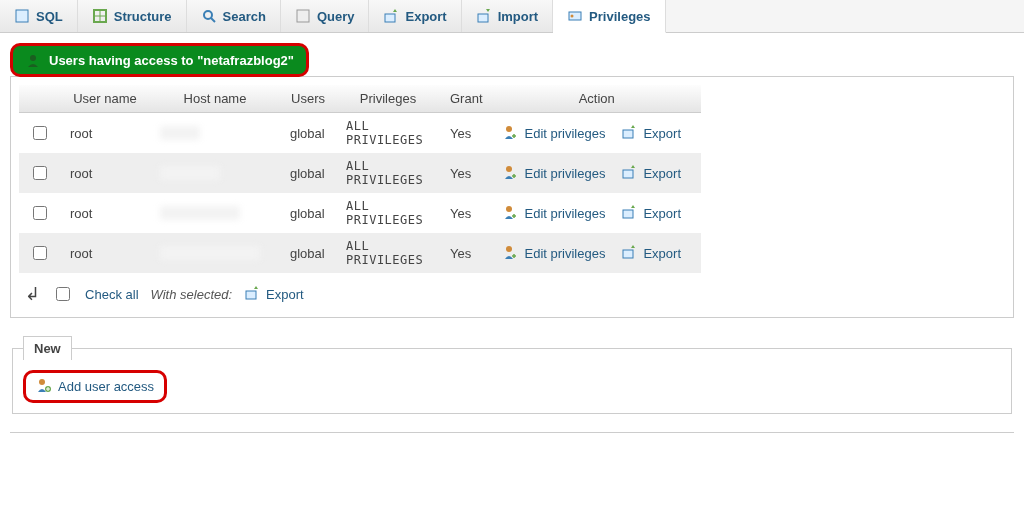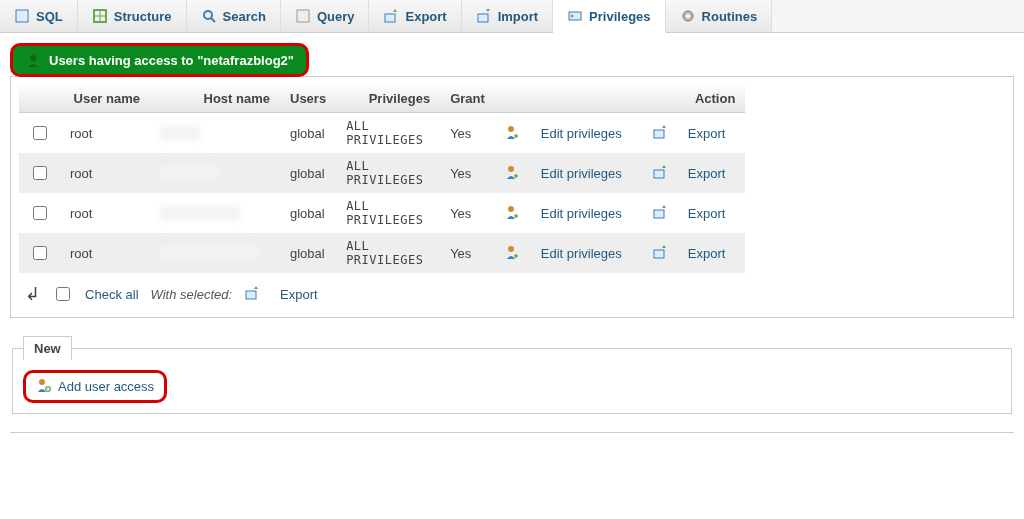--- a/index.html
+++ b/index.html
@@ -55,35 +55,35 @@
     margin-top: -1px;
   }
   .inner {
     padding: 8px;
   }
   table.data {
     border-collapse: collapse;
     background: #fff;
   }
   table.data th {
-    text-align: right;
+    text-align: center;
     padding: 6px 10px;
     background: linear-gradient(#fdfdfd, #e5e5e5);
     border-bottom: 1px solid #ccc;
-    font-weight: bold;
+    font-weight: normal;
   }
   table.data td {
     padding: 6px 10px;
     vertical-align: middle;
   }
   table.data tr.odd td { background: #fff; }
   table.data tr.even td { background: #eee; }
   .mono { font-family: monospace; font-size: 12px; letter-spacing: 0.5px;}
   .link { color: #235a81; cursor: pointer; }
-  .actioncell { display:flex; align-items:center; gap:20px;text-align:right; }
+  .actioncell { display:flex; align-items:center; gap:6px;text-align:right; }
   .actioncell span.link { margin-right:10px; }
   .blurred { filter: blur(3px); background:#f3f3f3; height:14px; border-radius:2px;}
   .footerbar { display:flex; align-items:center; gap:12px; padding:10px 4px 4px 6px; }
   .checkall-arrow { font-size:18px; transform: scaleX(-1); display:inline-block;}
   .withsel { font-style: italic; color:#555; }
   fieldset.new {
     border:1px solid #ccc;
     margin-top:18px;
     padding:10px;
     position: relative;
@@ -167,29 +167,20 @@
     <span>Import</span>
   </div>
   <div class="tab active">
     <span class="ticon">
         <svg width="16" height="16">
           <rect x="2" y="4" width="12" height="8" fill="#dbeeff" stroke="#3b7fb5"></rect>
           <circle cx="5" cy="8" r="1.5" fill="#d08b3a"></circle>
         </svg>
       </span>
     <span>Privileges</span>
-  </div>
-  <div class="tab">
-    <span class="ticon">
-        <svg width="16" height="16">
-          <circle cx="8" cy="8" r="5" fill="#bbb" stroke="#777"></circle>
-          <circle cx="8" cy="8" r="2" fill="#fff"></circle>
-        </svg>
-      </span>
-    <span>Routines</span>
   </div>
 </div>
 
 <div class="content">
   <div class="section-head">
     <span class="ticon"><svg width="16" height="16">
           <circle cx="8" cy="6" r="3" fill="#1b5e20"></circle>
           <path d="M3 15 Q8 9 13 15 Z" fill="#1b5e20"></path>
         </svg></span>
     <span>Users having access to "netafrazblog2"</span>

